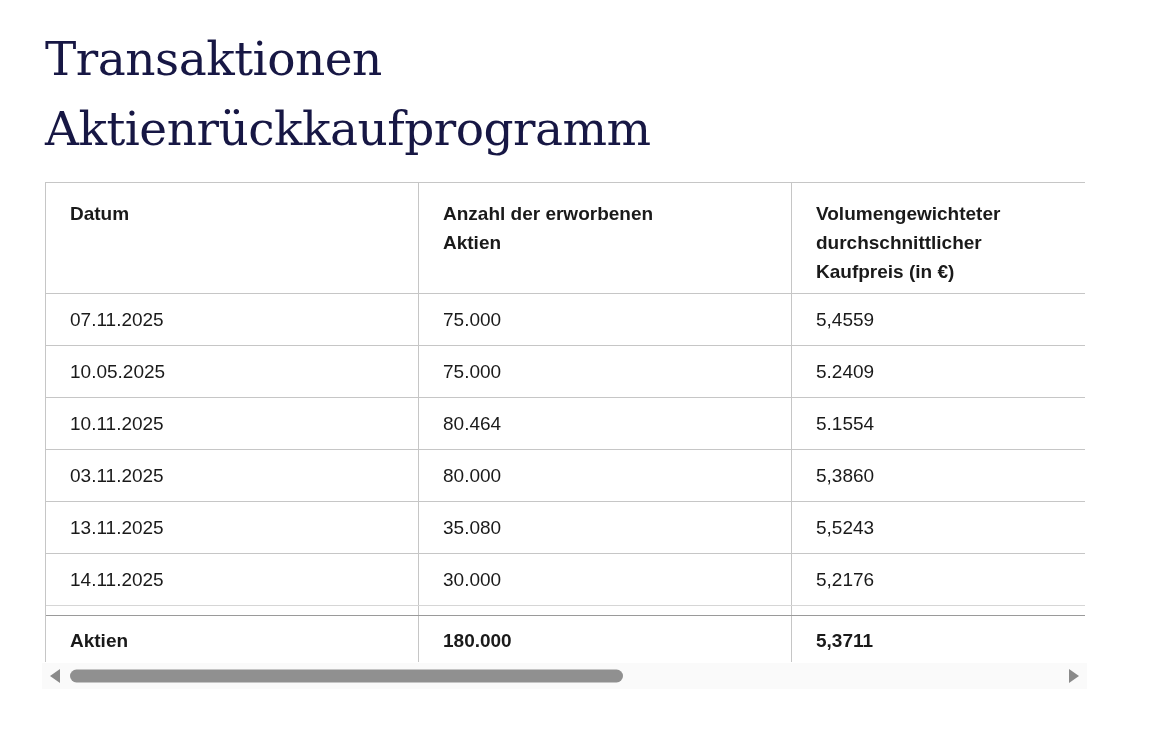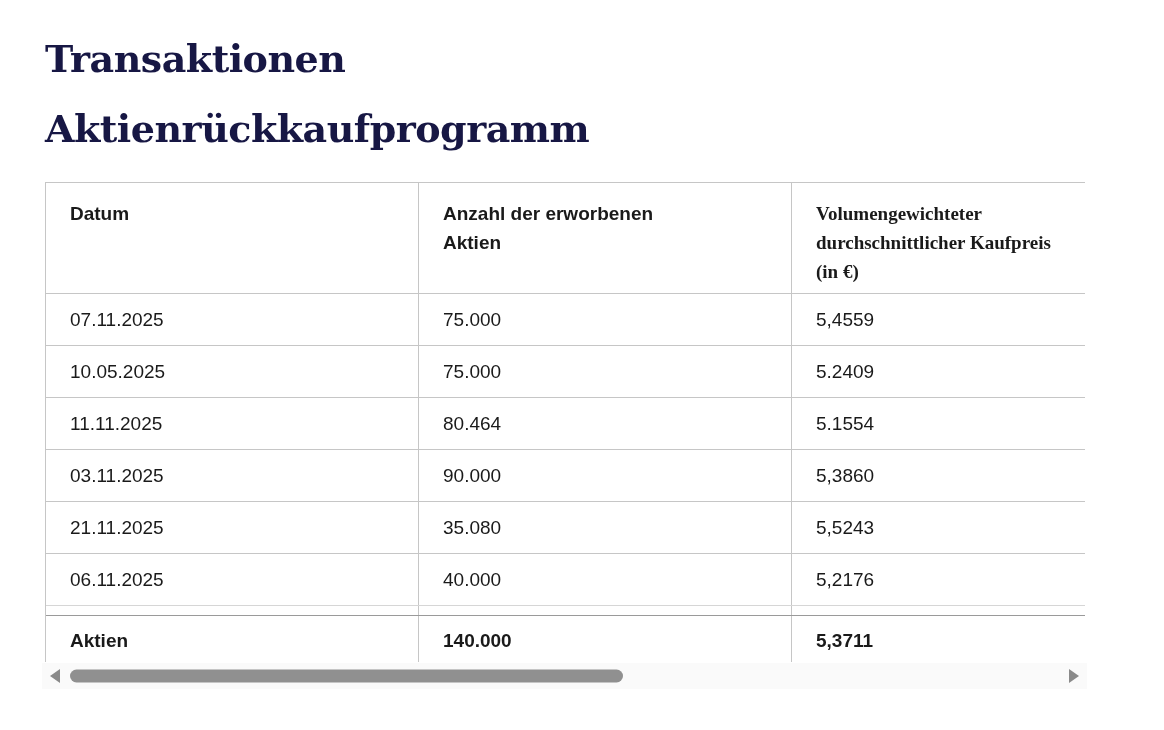--- a/index.html
+++ b/index.html
@@ -16,22 +16,22 @@
     width: 1164px;
     height: 730px;
   }
   h1.title {
     margin: 0;
     position: absolute;
     left: 45px;
     top: 24px;
     width: 820px;
     font-family: "DejaVu Serif", serif;
-    font-weight: 700;
-    font-size: 38px;
+    font-weight: 400;
+    font-size: 47px;
     line-height: 70px;
     letter-spacing: -0.5px;
     color: #171744;
   }
   .table-viewport {
     position: absolute;
     left: 45px;
     top: 182px;
     width: 1040px;
     height: 480px;
@@ -54,21 +54,21 @@
   .c2 { width: 373px; border-right: 1px solid #c6c6c6; }
   .c3 { flex: 1; }
   .trow.head { height: 110px; border-bottom: 1px solid #c6c6c6; }
   .trow.head .cell {
     padding-top: 16px;
     font-weight: 700;
     line-height: 29px;
   }
   .hwrap { display: inline-block; }
   .hwrap.w2 { max-width: 270px; }
-  .hwrap.w3 { max-width: 248px; font-family: Liberation Serif, serif; }
+  .hwrap.w3 { max-width: 248px; }
   .trow.body {
     height: 51px;
     border-bottom: 1px solid #c6c6c6;
     align-items: center;
   }
   .trow.body.last { border-bottom: 1px solid #d6d6d6; }
   .trow.body .cell { display: flex; align-items: center; height: 100%; }
   .trow.gapspacer { height: 9px; }
   .trow.gapspacer .cell { height: 9px; }
   .trow.foot {
@@ -145,52 +145,52 @@
         <div class="cell c3">5,4559</div>
       </div>
 
       <div class="trow body">
         <div class="cell c1">10.05.2025</div>
         <div class="cell c2">75.000</div>
         <div class="cell c3">5.2409</div>
       </div>
 
       <div class="trow body">
-        <div class="cell c1">11.11.2025</div>
+        <div class="cell c1">10.11.2025</div>
         <div class="cell c2">80.464</div>
         <div class="cell c3">5.1554</div>
       </div>
 
       <div class="trow body">
         <div class="cell c1">03.11.2025</div>
-        <div class="cell c2">90.000</div>
+        <div class="cell c2">80.000</div>
         <div class="cell c3">5,3860</div>
       </div>
 
       <div class="trow body">
-        <div class="cell c1">21.11.2025</div>
+        <div class="cell c1">13.11.2025</div>
         <div class="cell c2">35.080</div>
         <div class="cell c3">5,5243</div>
       </div>
 
       <div class="trow body last">
-        <div class="cell c1">06.11.2025</div>
-        <div class="cell c2">40.000</div>
+        <div class="cell c1">14.11.2025</div>
+        <div class="cell c2">30.000</div>
         <div class="cell c3">5,2176</div>
       </div>
 
       <div class="trow gapspacer">
         <div class="cell c1"></div>
         <div class="cell c2"></div>
         <div class="cell c3"></div>
       </div>
 
       <div class="trow foot">
         <div class="cell c1">Aktien</div>
-        <div class="cell c2">140.000</div>
+        <div class="cell c2">180.000</div>
         <div class="cell c3">5,3711</div>
       </div>
 
     </div>
   </div>
 
   <div class="hscrollbar">
     <div class="scroll-arrow left"></div>
     <div class="scroll-thumb"></div>
     <div class="scroll-arrow right"></div>

